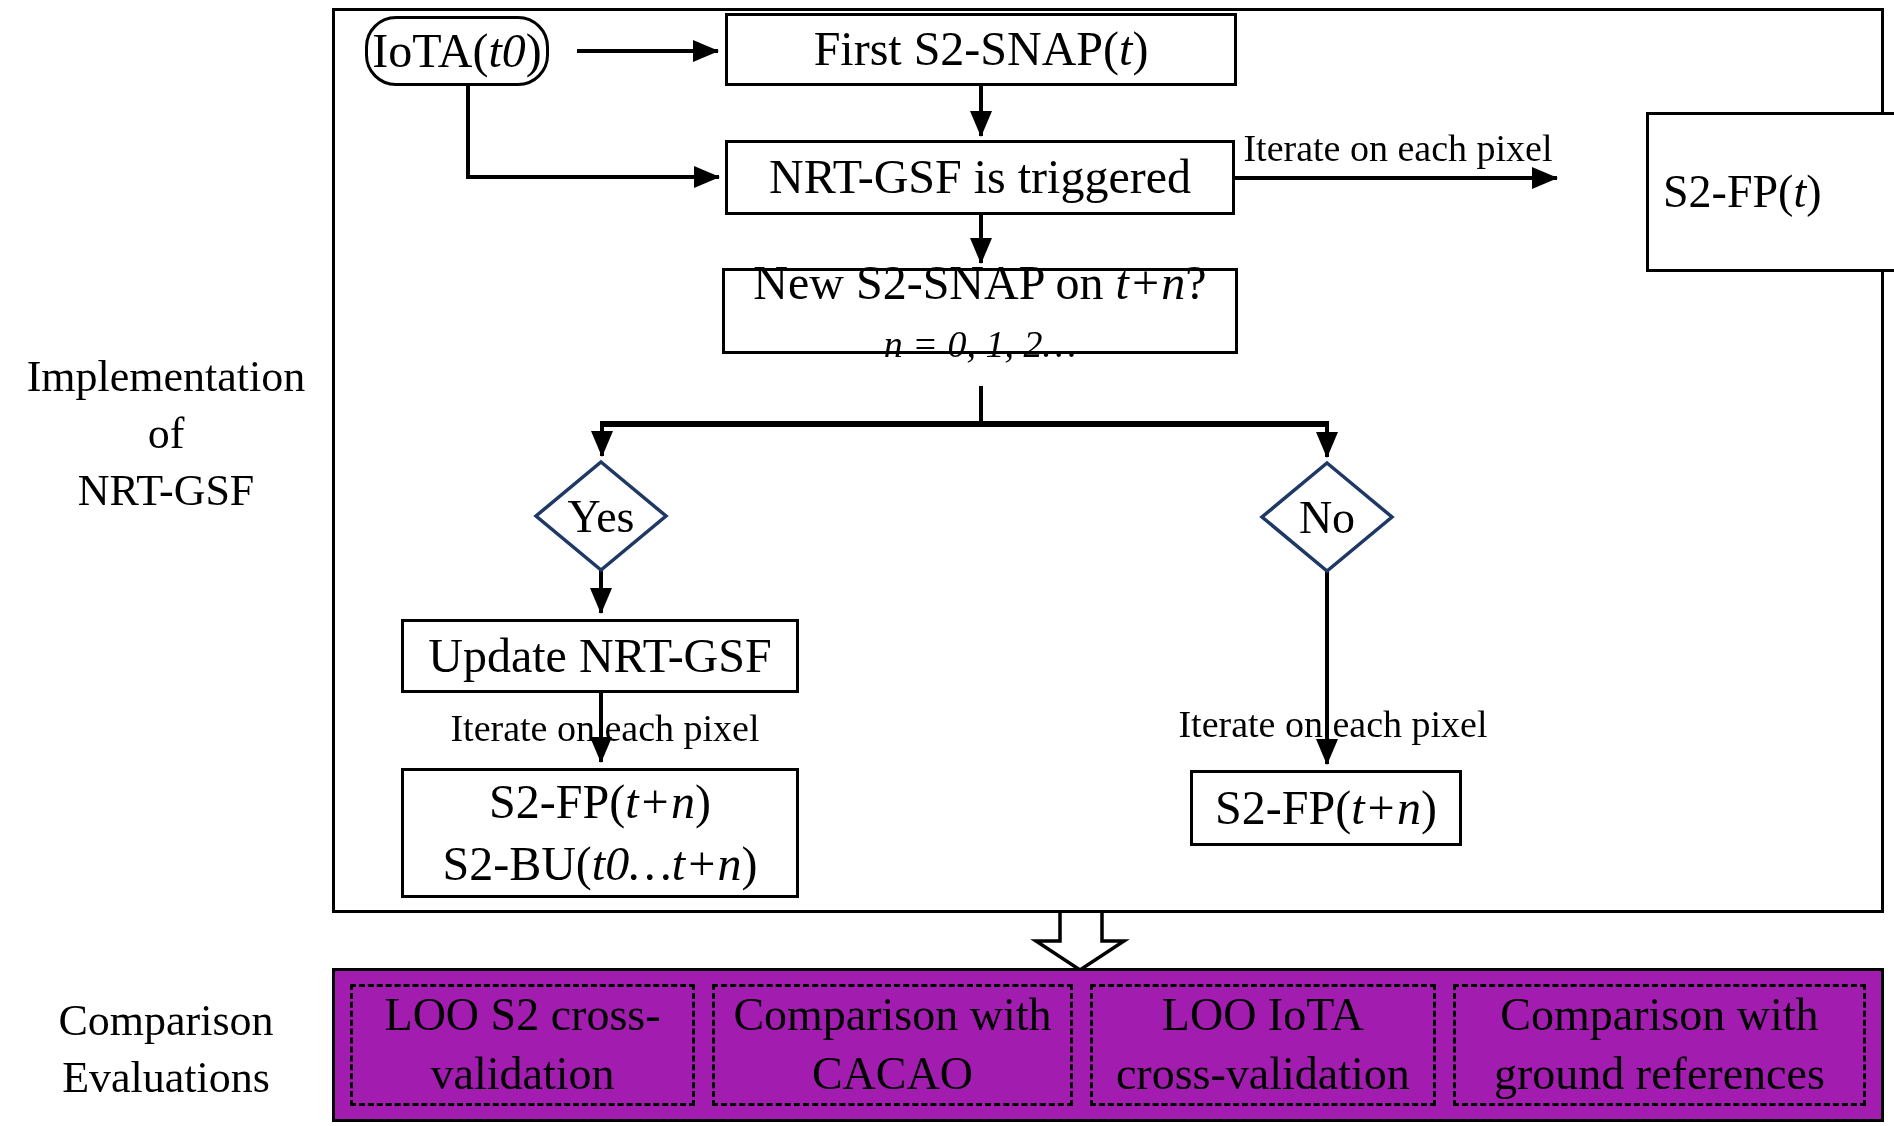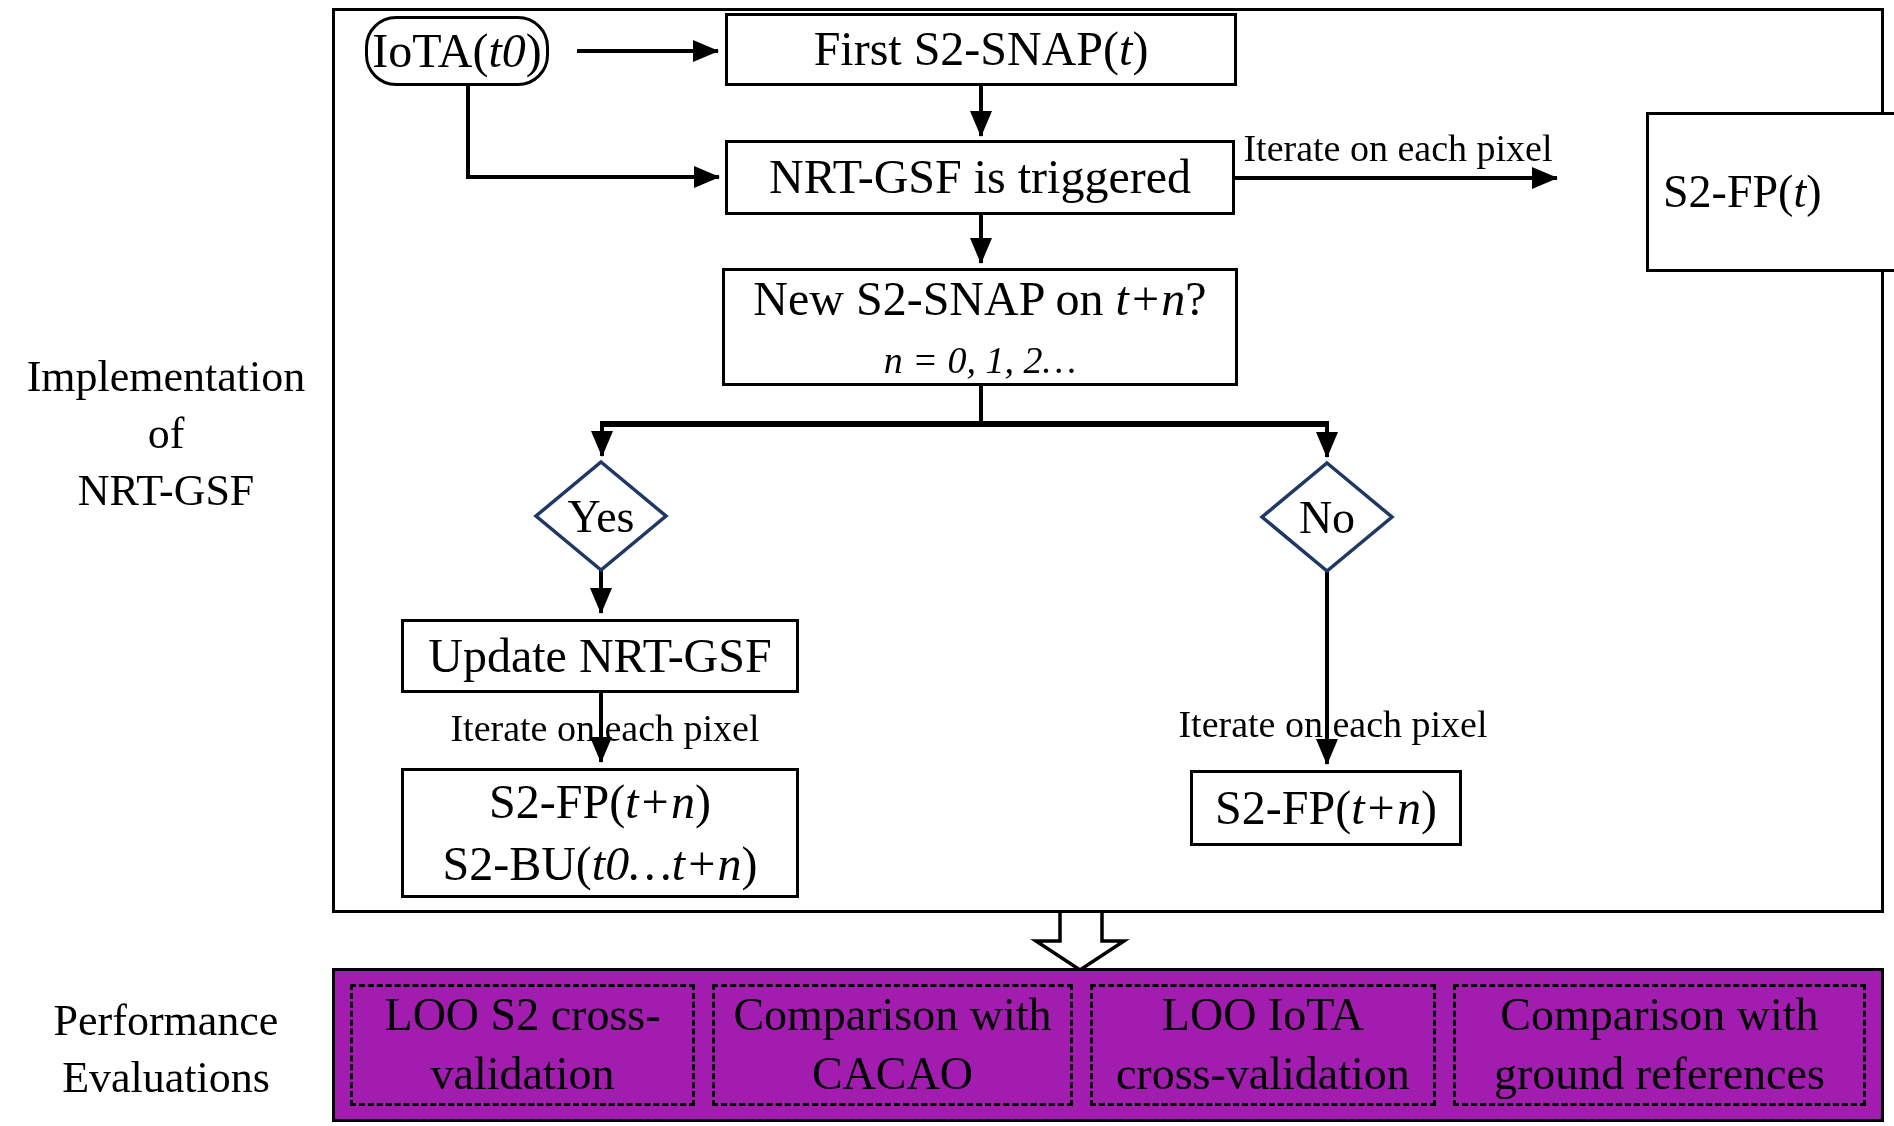--- a/index.html
+++ b/index.html
@@ -72,21 +72,21 @@
   </svg>
 
   <div class="frame" style="left:332px;top:8px;width:1552px;height:905px;"></div>
 
   <div class="side-label" style="left:0px;top:348px;width:332px;">
     <div>Implementation</div>
     <div>of</div>
     <div>NRT-GSF</div>
   </div>
   <div class="side-label" style="left:0px;top:992px;width:332px;">
-    <div>Performance</div>
+    <div>Comparison</div>
     <div>Evaluations</div>
   </div>
 
   <div class="node" style="left:365px;top:16px;width:184px;height:70px;border-radius:31px;">
     <div><span>IoTA(</span><span class="it">t0</span><span>)</span></div>
   </div>
 
   <div class="node" style="left:725px;top:13px;width:512px;height:73px;">
     <div><span>First S2-SNAP(</span><span class="it">t</span><span>)</span></div>
   </div>
@@ -94,21 +94,21 @@
   <div class="node" style="left:725px;top:140px;width:510px;height:75px;">
     <div><span>NRT-GSF is triggered</span></div>
   </div>
 
   <div class="iter" style="left:1240px;top:126px;width:316px;">Iterate on each pixel</div>
 
   <div class="node left-al" style="left:1646px;top:112px;width:286px;height:160px;">
     <div><span>S2-FP(</span><span class="it">t</span><span>)</span></div>
   </div>
 
-  <div class="node" style="left:722px;top:268px;width:516px;height:118px;align-items:center;">
+  <div class="node" style="left:722px;top:268px;width:516px;height:86px;align-items:center;">
     <div><span>New S2-SNAP on </span><span class="it">t+n</span><span>?</span></div>
     <div class="sub"><span class="it">n = 0, 1, 2…</span></div>
   </div>
 
   <div class="diamond-label" style="left:536px;top:462px;width:130px;height:108px;">Yes</div>
   <div class="diamond-label" style="left:1262px;top:463px;width:130px;height:108px;">No</div>
 
   <div class="node" style="left:401px;top:619px;width:398px;height:74px;">
     <div><span>Update NRT-GSF</span></div>
   </div>

